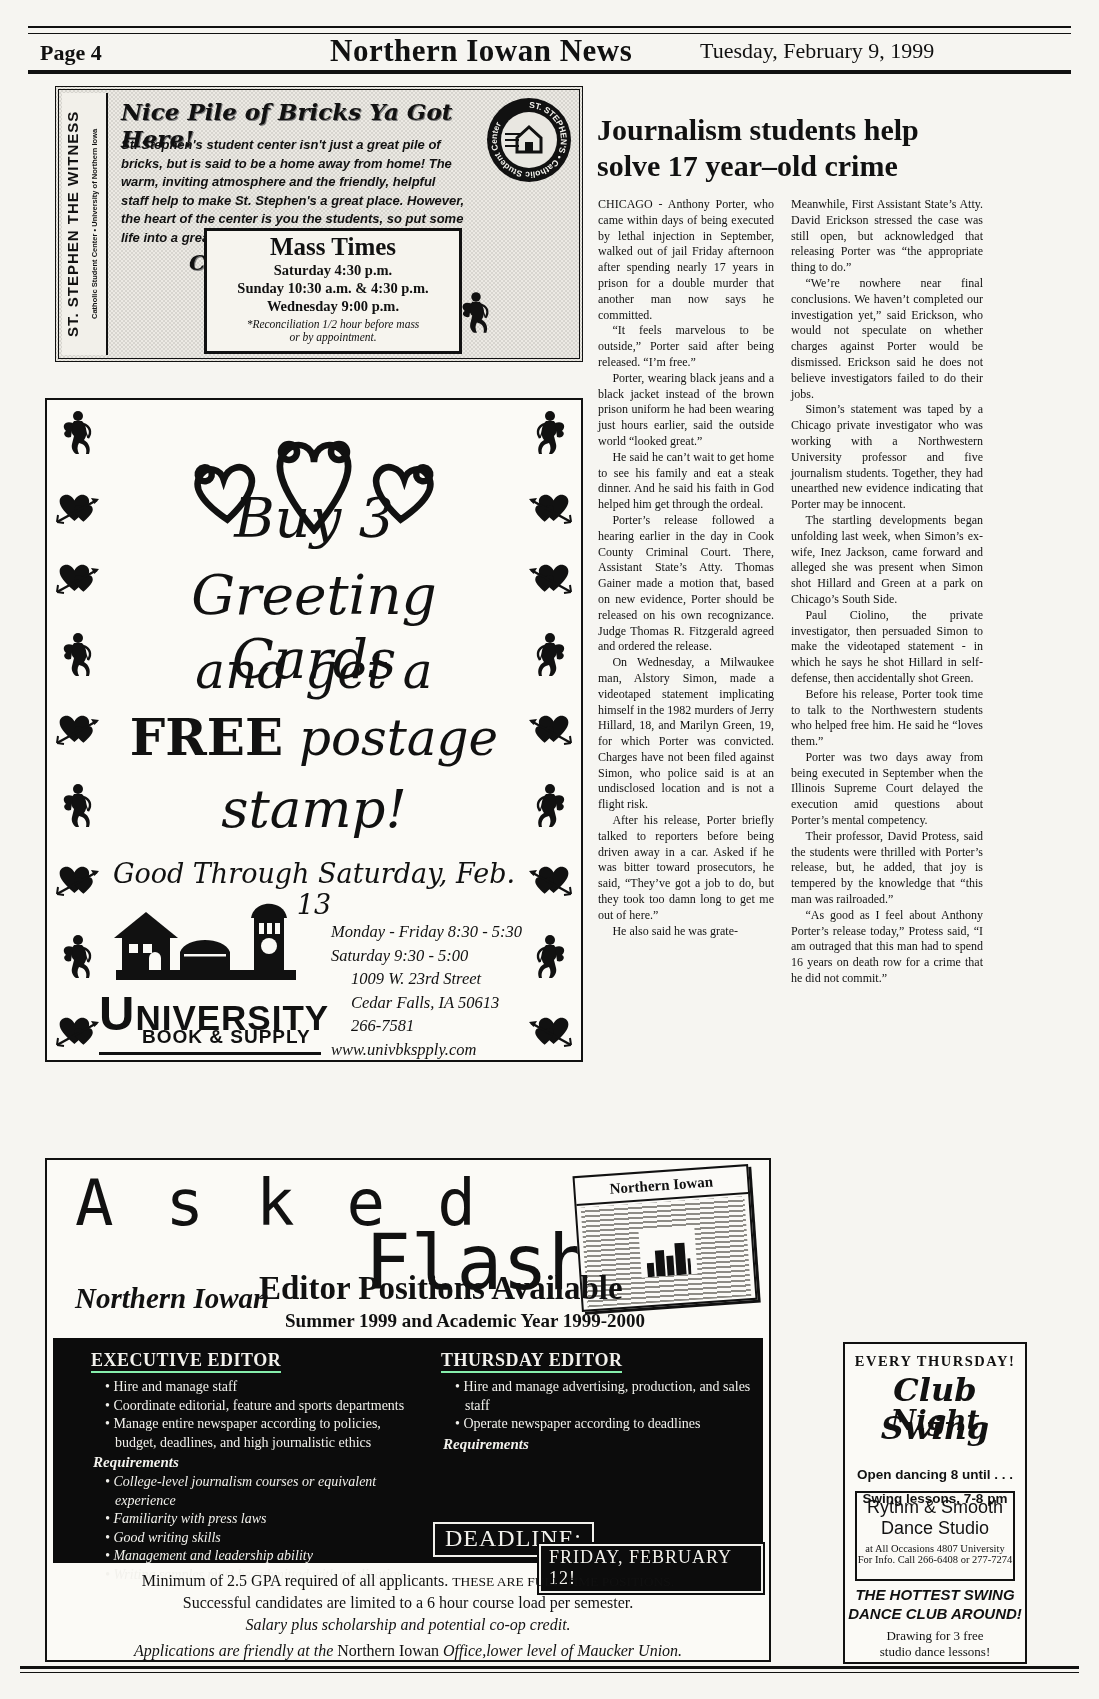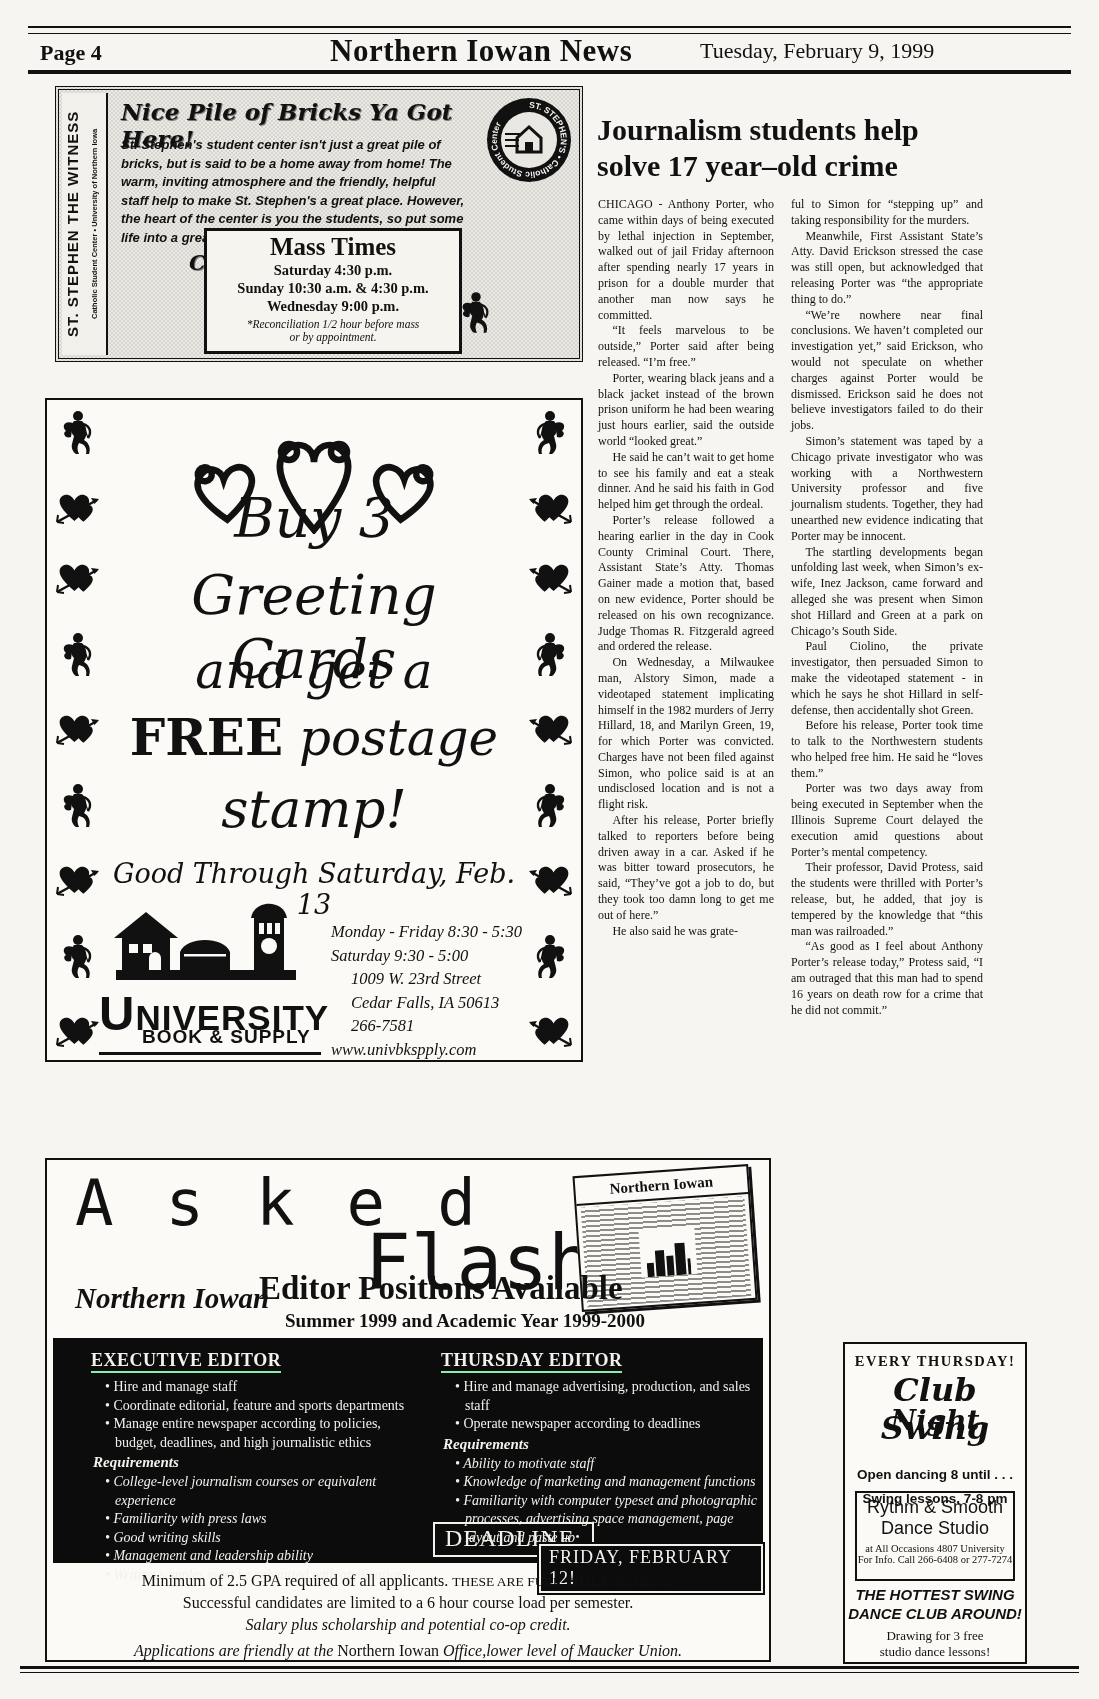--- a/index.html
+++ b/index.html
@@ -316,21 +316,20 @@
     <p>CHICAGO - Anthony Porter, who came within days of being executed by lethal injection in September, walked out of jail Friday afternoon after spending nearly 17 years in prison for a double murder that another man now says he committed.</p>
     <p>“It feels marvelous to be outside,” Porter said after being released. “I’m free.”</p>
     <p>Porter, wearing black jeans and a black jacket instead of the brown prison uniform he had been wearing just hours earlier, said the outside world “looked great.”</p>
     <p>He said he can’t wait to get home to see his family and eat a steak dinner. And he said his faith in God helped him get through the ordeal.</p>
     <p>Porter’s release followed a hearing earlier in the day in Cook County Criminal Court. There, Assistant State’s Atty. Thomas Gainer made a motion that, based on new evidence, Porter should be released on his own recognizance. Judge Thomas R. Fitzgerald agreed and ordered the release.</p>
     <p>On Wednesday, a Milwaukee man, Alstory Simon, made a videotaped statement implicating himself in the 1982 murders of Jerry Hillard, 18, and Marilyn Green, 19, for which Porter was convicted. Charges have not been filed against Simon, who police said is at an undisclosed location and is not a flight risk.</p>
     <p>After his release, Porter briefly talked to reporters before being driven away in a car. Asked if he was bitter toward prosecutors, he said, “They’ve got a job to do, but they took too damn long to get me out of here.”</p>
     <p>He also said he was grate-</p>
   </div>
   <div class="art-col col2">
-    <p>ful to Simon for “stepping up” and taking responsibility for the murders.</p>
     <p>Meanwhile, First Assistant State’s Atty. David Erickson stressed the case was still open, but acknowledged that releasing Porter was “the appropriate thing to do.”</p>
     <p>“We’re nowhere near final conclusions. We haven’t completed our investigation yet,” said Erickson, who would not speculate on whether charges against Porter would be dismissed. Erickson said he does not believe investigators failed to do their jobs.</p>
     <p>Simon’s statement was taped by a Chicago private investigator who was working with a Northwestern University professor and five journalism students. Together, they had unearthed new evidence indicating that Porter may be innocent.</p>
     <p>The startling developments began unfolding last week, when Simon’s ex-wife, Inez Jackson, came forward and alleged she was present when Simon shot Hillard and Green at a park on Chicago’s South Side.</p>
     <p>Paul Ciolino, the private investigator, then persuaded Simon to make the videotaped statement - in which he says he shot Hillard in self-defense, then accidentally shot Green.</p>
     <p>Before his release, Porter took time to talk to the Northwestern students who helped free him. He said he “loves them.”</p>
     <p>Porter was two days away from being executed in September when the Illinois Supreme Court delayed the execution amid questions about Porter’s mental competency.</p>
     <p>Their professor, David Protess, said the students were thrilled with Porter’s release, but, he added, that joy is tempered by the knowledge that “this man was railroaded.”</p>
     <p>“As good as I feel about Anthony Porter’s release today,” Protess said, “I am outraged that this man had to spend 16 years on death row for a crime that he did not commit.”</p>
   </div>
@@ -375,25 +374,20 @@
           <li>Writing samples must be submitted with application</li>
         </ul>
       </div>
       <div class="nf-col nf-col-b">
         <div class="nf-title">THURSDAY EDITOR</div>
         <ul class="nf-list">
           <li>Hire and manage advertising, production, and sales staff</li>
           <li>Operate newspaper according to deadlines</li>
         </ul>
         <div class="nf-req">Requirements</div>
-        <ul class="nf-list nf-ital">
-          <li>Ability to motivate staff</li>
-          <li>Knowledge of marketing and management functions</li>
-          <li>Familiarity with computer typeset and photographic processes, advertising space management, page layout and paste up</li>
-        </ul>
       </div>
       <div class="nf-deadline">DEADLINE:</div>
       <div class="nf-friday">FRIDAY, FEBRUARY 12!</div>
     </div>
 
     <div class="nf-fine nf-f1"><span>Minimum of 2.5 GPA required of all applicants. </span><span class="nf-caps">THESE ARE FULL-TIME POSITIONS.</span></div>
     <div class="nf-fine nf-f2">Successful candidates are limited to a 6 hour course load per semester.</div>
     <div class="nf-fine nf-f3">Salary plus scholarship and potential co-op credit.</div>
     <div class="nf-fine nf-f4"><span>Applications are friendly at the </span><span class="nf-roman">Northern Iowan</span><span> Office,lower level of Maucker Union.</span></div>
   </div>

